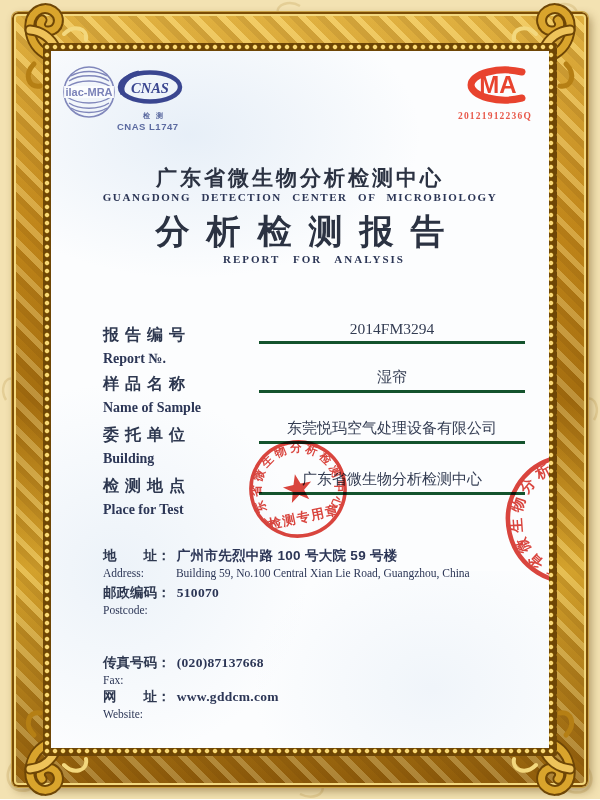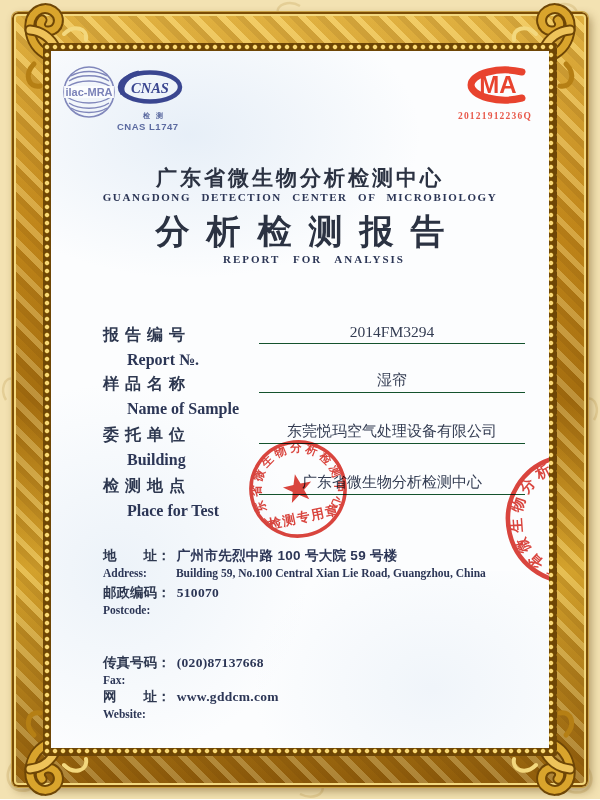--- a/index.html
+++ b/index.html
@@ -58,34 +58,34 @@
                  font-size:34px; font-weight:bold; letter-spacing:17px; text-indent:17px; color:#2b3242; }
   .h-title-en  { position:absolute; left:0; right:0; top:202px; text-align:center;
                  font-family:"Liberation Serif", serif; font-size:11px; font-weight:bold;
                  letter-spacing:2px; word-spacing:8px; color:#2c3656;padding-left:28px; }
 
   
   .frow { position:absolute; left:52px; width:424px; height:54px; }
   .f-label-cn { position:absolute; left:0; top:0; font-size:16px; font-weight:bold;
                 letter-spacing:6px; color:#2e3850; white-space:nowrap; }
   .f-label-en { position:absolute; left:0; top:26px; font-family:"Liberation Serif", serif;
-                font-size:16px; font-weight:bold; color:#2c3656;margin-left:24px; }
+                font-size:14px; font-weight:bold; color:#2c3656; }
   .f-line  { position:absolute; left:156px; top:-7px; width:266px; height:26px;
-             border-bottom:1px solid #14532d; display:flex; align-items:flex-end;
+             border-bottom:3px solid #14532d; display:flex; align-items:center;
              justify-content:center; }
   .f-value { font-size:15px; color:#333c52; padding-bottom:2px; white-space:nowrap; }
   .f-value.serif { font-family:"Liberation Serif", serif; font-size:15.5px; }
 
   
   .crow { position:absolute; left:52px; width:424px; }
   .c-line1 { font-size:13.5px; font-weight:bold; color:#2e3850; white-space:nowrap; }
   .c-line1 .c-label { display:inline-block; width:70px; }
   .c-line1 .c-value { font-family:"Liberation Serif", serif; color:#2c3656; letter-spacing:.3px;text-align:right; }
   .c-line1 .c-value.cnval { font-family:"Liberation Sans", sans-serif; }
-  .c-line2 { font-family:"Liberation Serif", serif; font-size:11.5px; font-weight:bold;
+  .c-line2 { font-family:"Liberation Serif", serif; font-size:11.5px; font-weight:normal;
              color:#2c3656; white-space:nowrap; margin-top:2px; }
   .c-line2 .c-label-en { display:inline-block; width:70px; }
 
   
   .stamp { position:absolute; mix-blend-mode:multiply; opacity:.92; }
   .stamp-main { left:186px; top:377px; transform:rotate(-12deg); }
   .stamp-edge { left:438px; top:386px; transform:rotate(-58deg); }
 
   
   .footer { position:absolute; left:0; right:0; top:698px; text-align:center;

